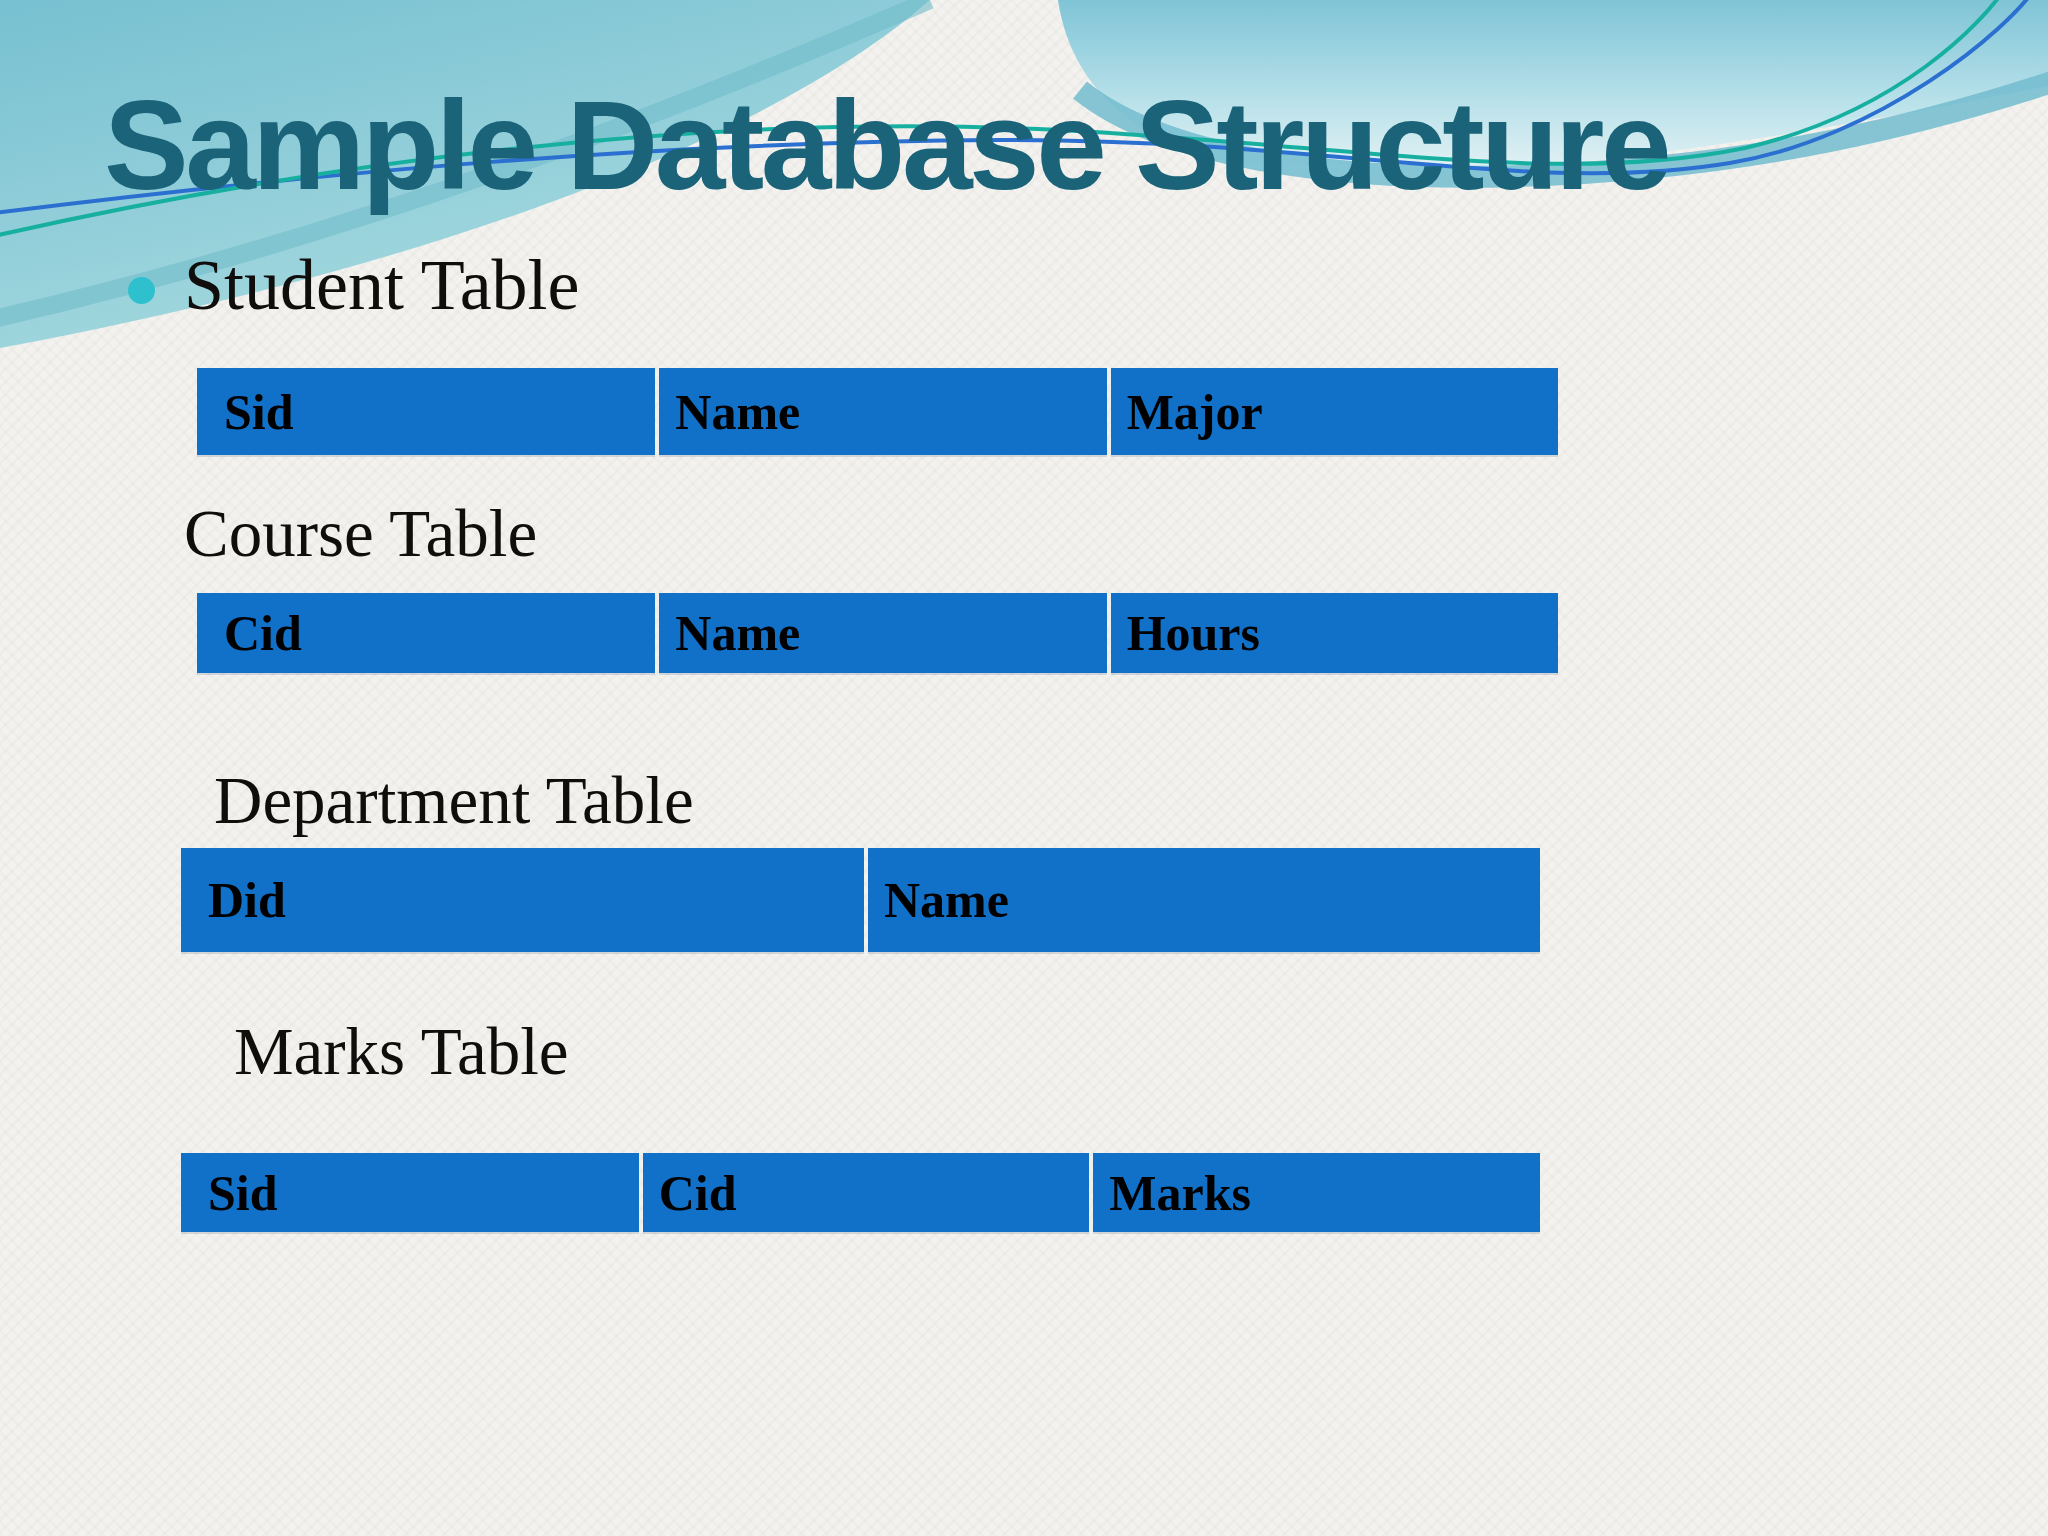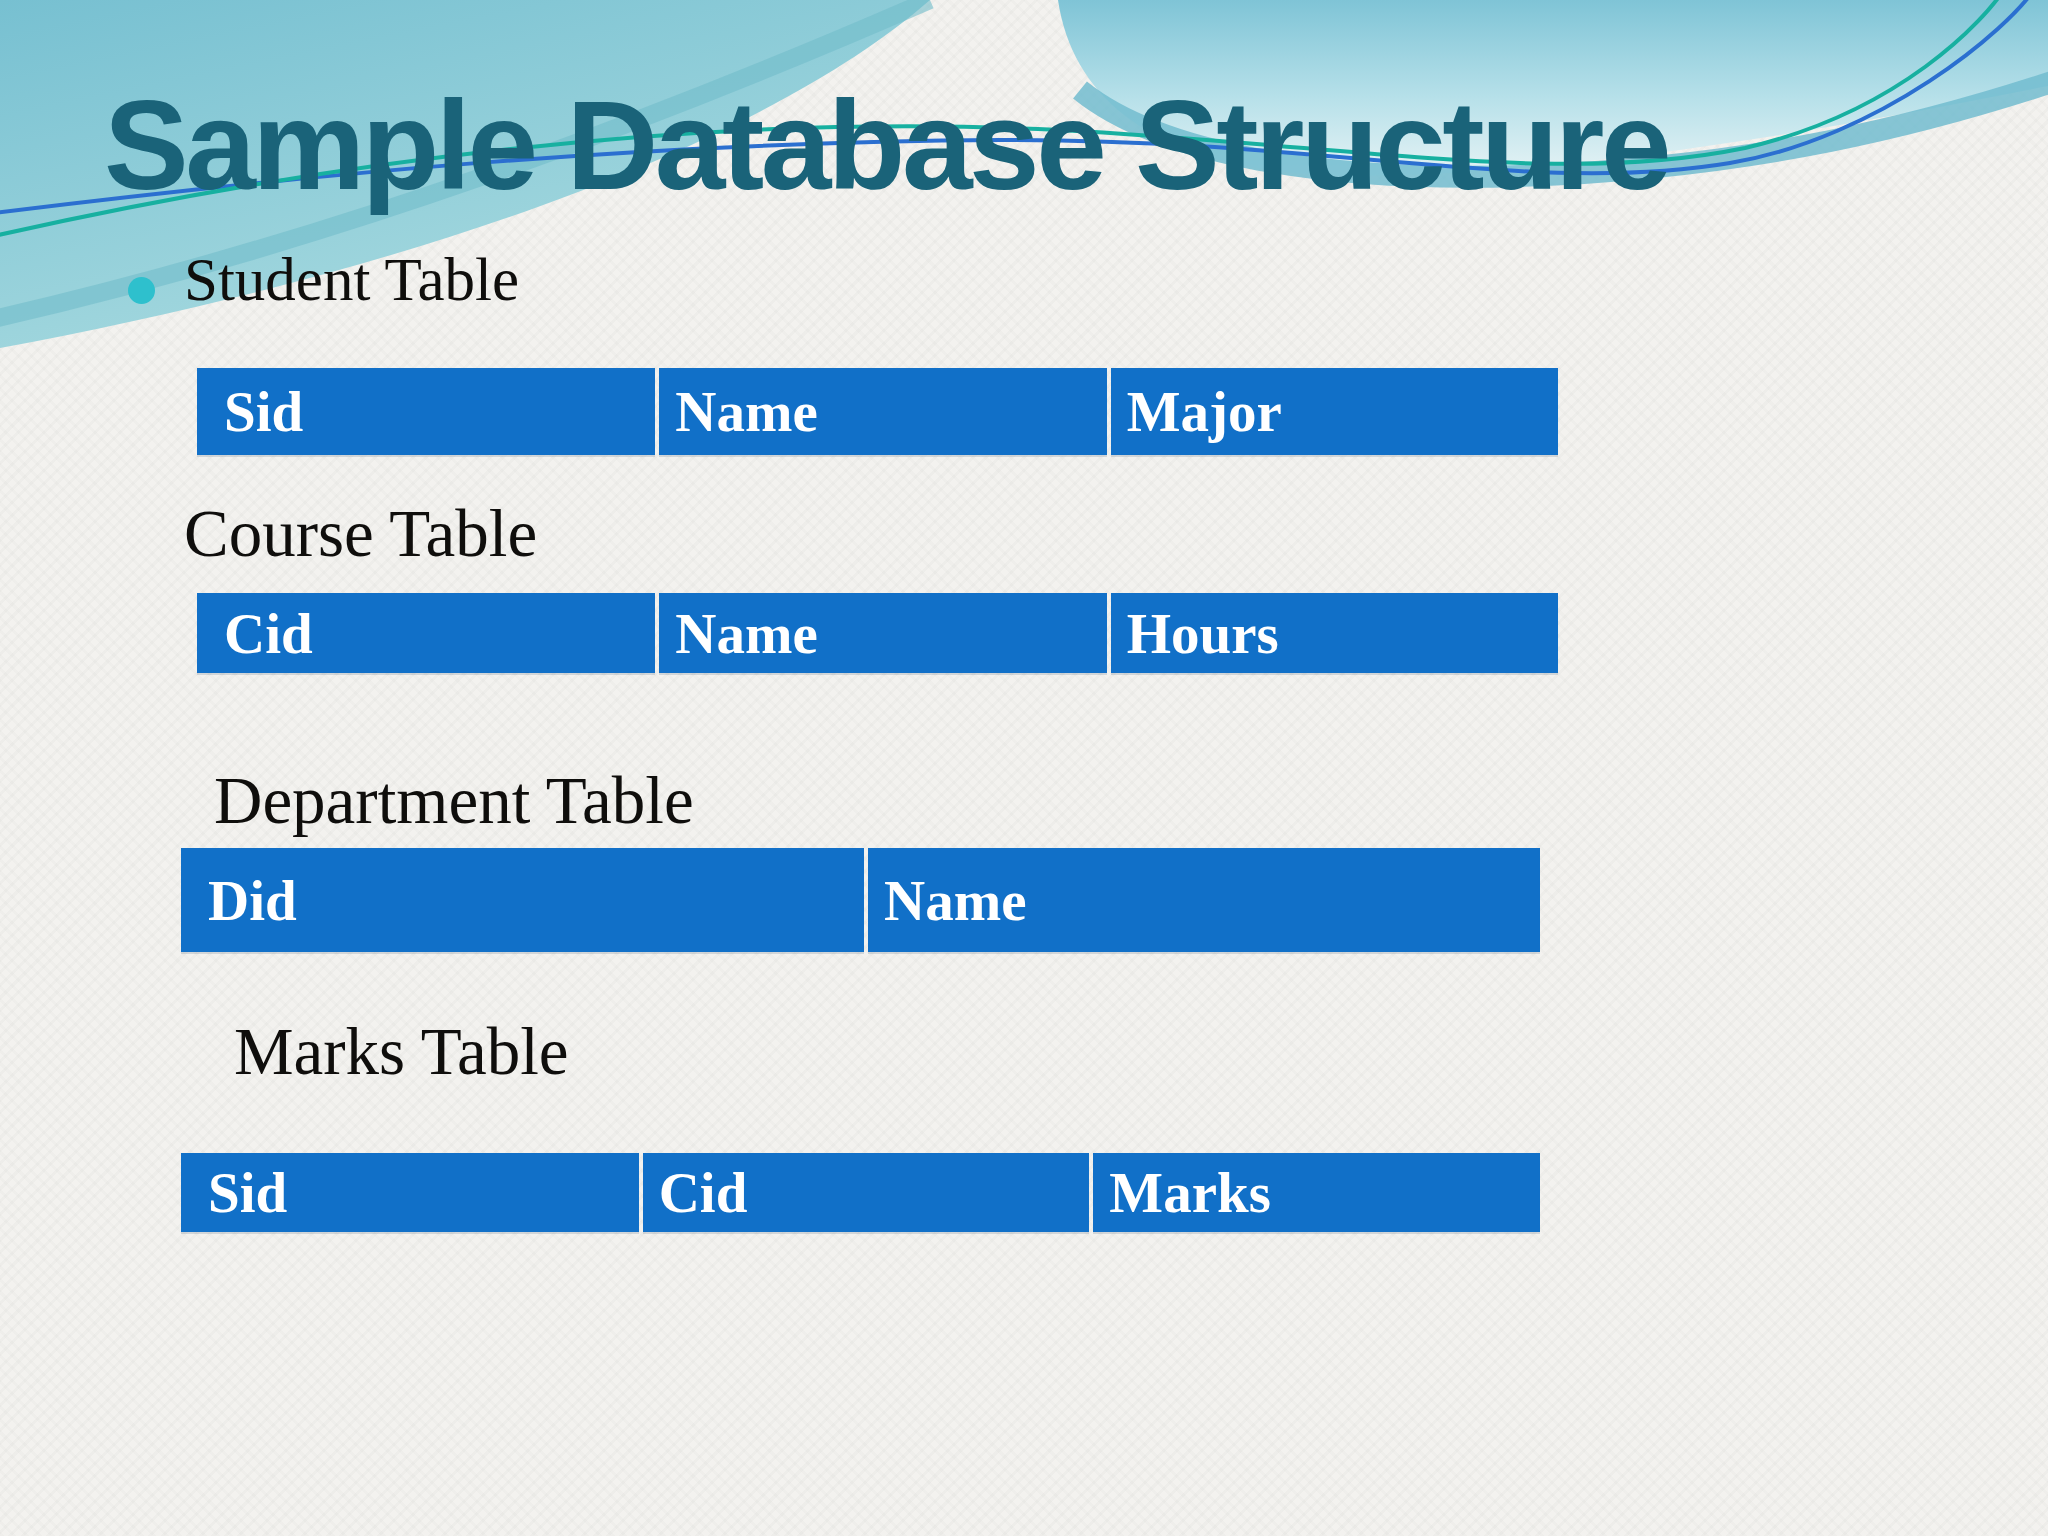--- a/index.html
+++ b/index.html
@@ -34,37 +34,37 @@
     position:absolute;left:128px;top:277px;
     width:27px;height:27px;border-radius:50%;
     background:var(--bullet,#2EC0CD);
   }
   .lbl{
     position:absolute;margin:0;
     font-family:"Liberation Serif", serif;
     font-weight:400;color:#0f0e0c;
     white-space:nowrap;line-height:1.08;
   }
-  .lbl-student{left:184px;top:247px;font-size:61px;text-align:right;}
+  .lbl-student{left:184px;top:247px;font-size:72px;text-align:right;}
   .lbl-course {left:184px;top:497px;font-size:67px;}
   .lbl-dept   {left:214px;top:764px;font-size:67px;}
   .lbl-marks  {left:234px;top:1015px;font-size:67px;}
   .tbl{position:absolute;display:flex;}
   .tbl1{left:197px;top:368px;width:1361px;height:87px;}
   .tbl2{left:197px;top:593px;width:1361px;height:80px;}
   .tbl3{left:181px;top:848px;width:1359px;height:104px;}
   .tbl4{left:181px;top:1153px;width:1359px;height:79px;}
   .cell{
     flex:1 1 0;
     background:var(--blue,#1170C8);
     display:flex;align-items:center;
     padding-left:27px;box-sizing:border-box;
-    color:#ffffff;
+    color:#000000;
     font-family:"Liberation Serif", serif;
-    font-weight:700;font-size:57px;
+    font-weight:700;font-size:50px;
     box-shadow:0 2px 0 rgba(110,130,150,0.25);
     overflow:hidden;white-space:nowrap;
   }
   .cell + .cell{margin-left:4px;padding-left:16px;}
 </style>
 </head>
 <body>
 
 <div class="slide">
 

